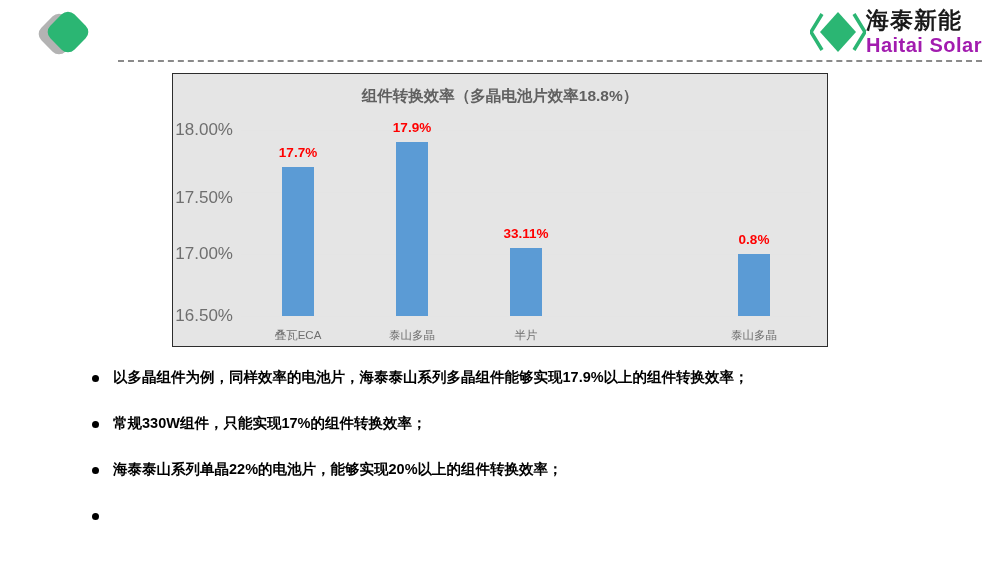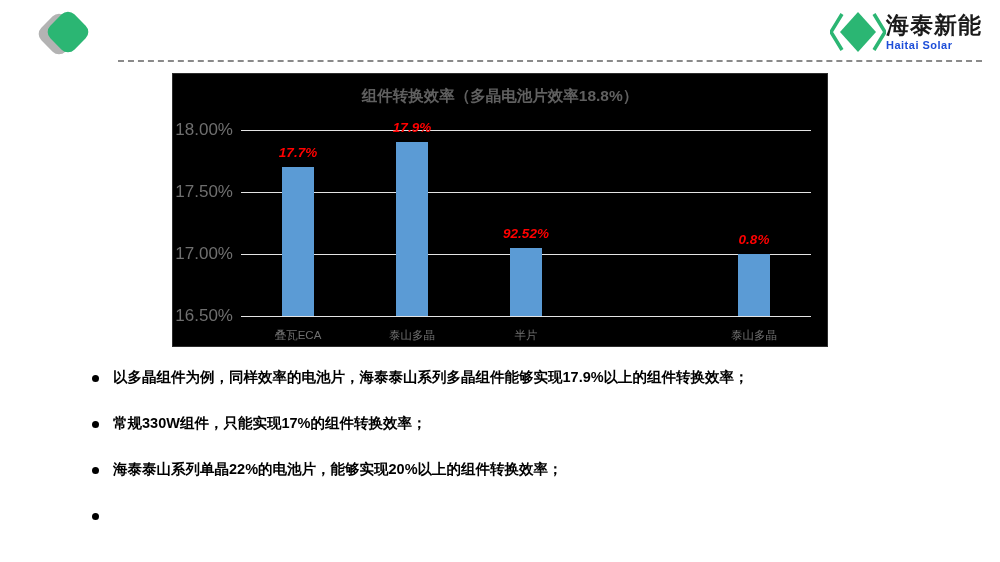--- a/index.html
+++ b/index.html
@@ -78,34 +78,34 @@
     line-height: 1;
   }
   .brand-cn {
     font-size: 23px;
     font-weight: bold;
     color: #1a1a1a;
     letter-spacing: 1px;
     white-space: nowrap;
   }
   .brand-en {
-    font-size: 11px;
-    font-weight: bold;
-    color: #1d4ed8;
+    font-size: 20px;
+    font-weight: bold;
+    color: #a21caf;
     letter-spacing: 0.5px;
     margin-top: 3px;
     white-space: nowrap;
   }
 
   
   .chart-frame {
     position: absolute;
     left: 172px; top: 73px;
     width: 656px; height: 274px;
-    background: #000000;
+    background: #e5e5e5;
     border: 1px solid #2d2d2d;
     box-sizing: border-box;
   }
   .chart-title {
     position: absolute;
     left: 0; top: 12px;
     width: 100%;
     text-align: center;
     font-size: 15.5px;
     font-weight: bold;
@@ -150,21 +150,20 @@
     background: #5b9bd5;
   }
   .bar-value {
     position: absolute;
     left: 50%;
     transform: translateX(-50%);
     font-size: 13.5px;
     font-weight: bold;
     color: #ff0000;
     white-space: nowrap;
-    font-style: italic;
   }
   .cat-label {
     position: absolute;
     top: 100%;
     margin-top: 12px;
     left: 50%;
     transform: translateX(-50%);
     font-size: 11.5px;
     color: #6f6f6f;
     white-space: nowrap;
@@ -223,38 +222,38 @@
     </div>
   </div>
 </div>
 
 <div class="chart-frame">
   <div class="chart-title">组件转换效率（多晶电池片效率18.8%）</div>
   <div class="plot-area" id="plot-area">
       <div class="gridline" style="top: 0px;"></div>
       <div class="axis-label" style="top: 0px;">18.00%</div>
       <div class="gridline" style="top: 62px;"></div>
-      <div class="axis-label" style="top: 62px; text-align: right;">17.50%</div>
+      <div class="axis-label" style="top: 68px; text-align: right;">17.50%</div>
       <div class="gridline" style="top: 124px;"></div>
       <div class="axis-label" style="top: 124px;">17.00%</div>
       <div class="gridline" style="top: 186px;"></div>
       <div class="axis-label" style="top: 186px;">16.50%</div>
       <div class="bar-slot" style="left: 0px; width: 114px;">
         <div class="bar" style="height: 148.8px; background: rgb(91, 155, 213);"></div>
         <div class="bar-value" style="top: 15.2px; color: rgb(255, 0, 0);">17.7%</div>
         <div class="cat-label">叠瓦ECA</div>
       </div>
       <div class="bar-slot" style="left: 114px; width: 114px;">
         <div class="bar" style="height: 173.6px; background: rgb(91, 155, 213);"></div>
         <div class="bar-value" style="top: -9.6px; color: rgb(255, 0, 0);">17.9%</div>
         <div class="cat-label">泰山多晶</div>
       </div>
       <div class="bar-slot" style="left: 228px; width: 114px;">
         <div class="bar" style="height: 68.2px; background: rgb(91, 155, 213);"></div>
-        <div class="bar-value" style="top: 95.8px; color: rgb(255, 0, 0);">92.52%</div>
+        <div class="bar-value" style="top: 95.8px; color: rgb(255, 0, 0);">33.11%</div>
         <div class="cat-label">半片</div>
       </div>
       <div class="bar-slot" style="left: 456px; width: 114px;">
         <div class="bar" style="height: 62px; background: rgb(91, 155, 213);"></div>
         <div class="bar-value" style="top: 102px; color: rgb(255, 0, 0);">0.8%</div>
         <div class="cat-label">泰山多晶</div>
       </div>
     </div>
 </div>
 

